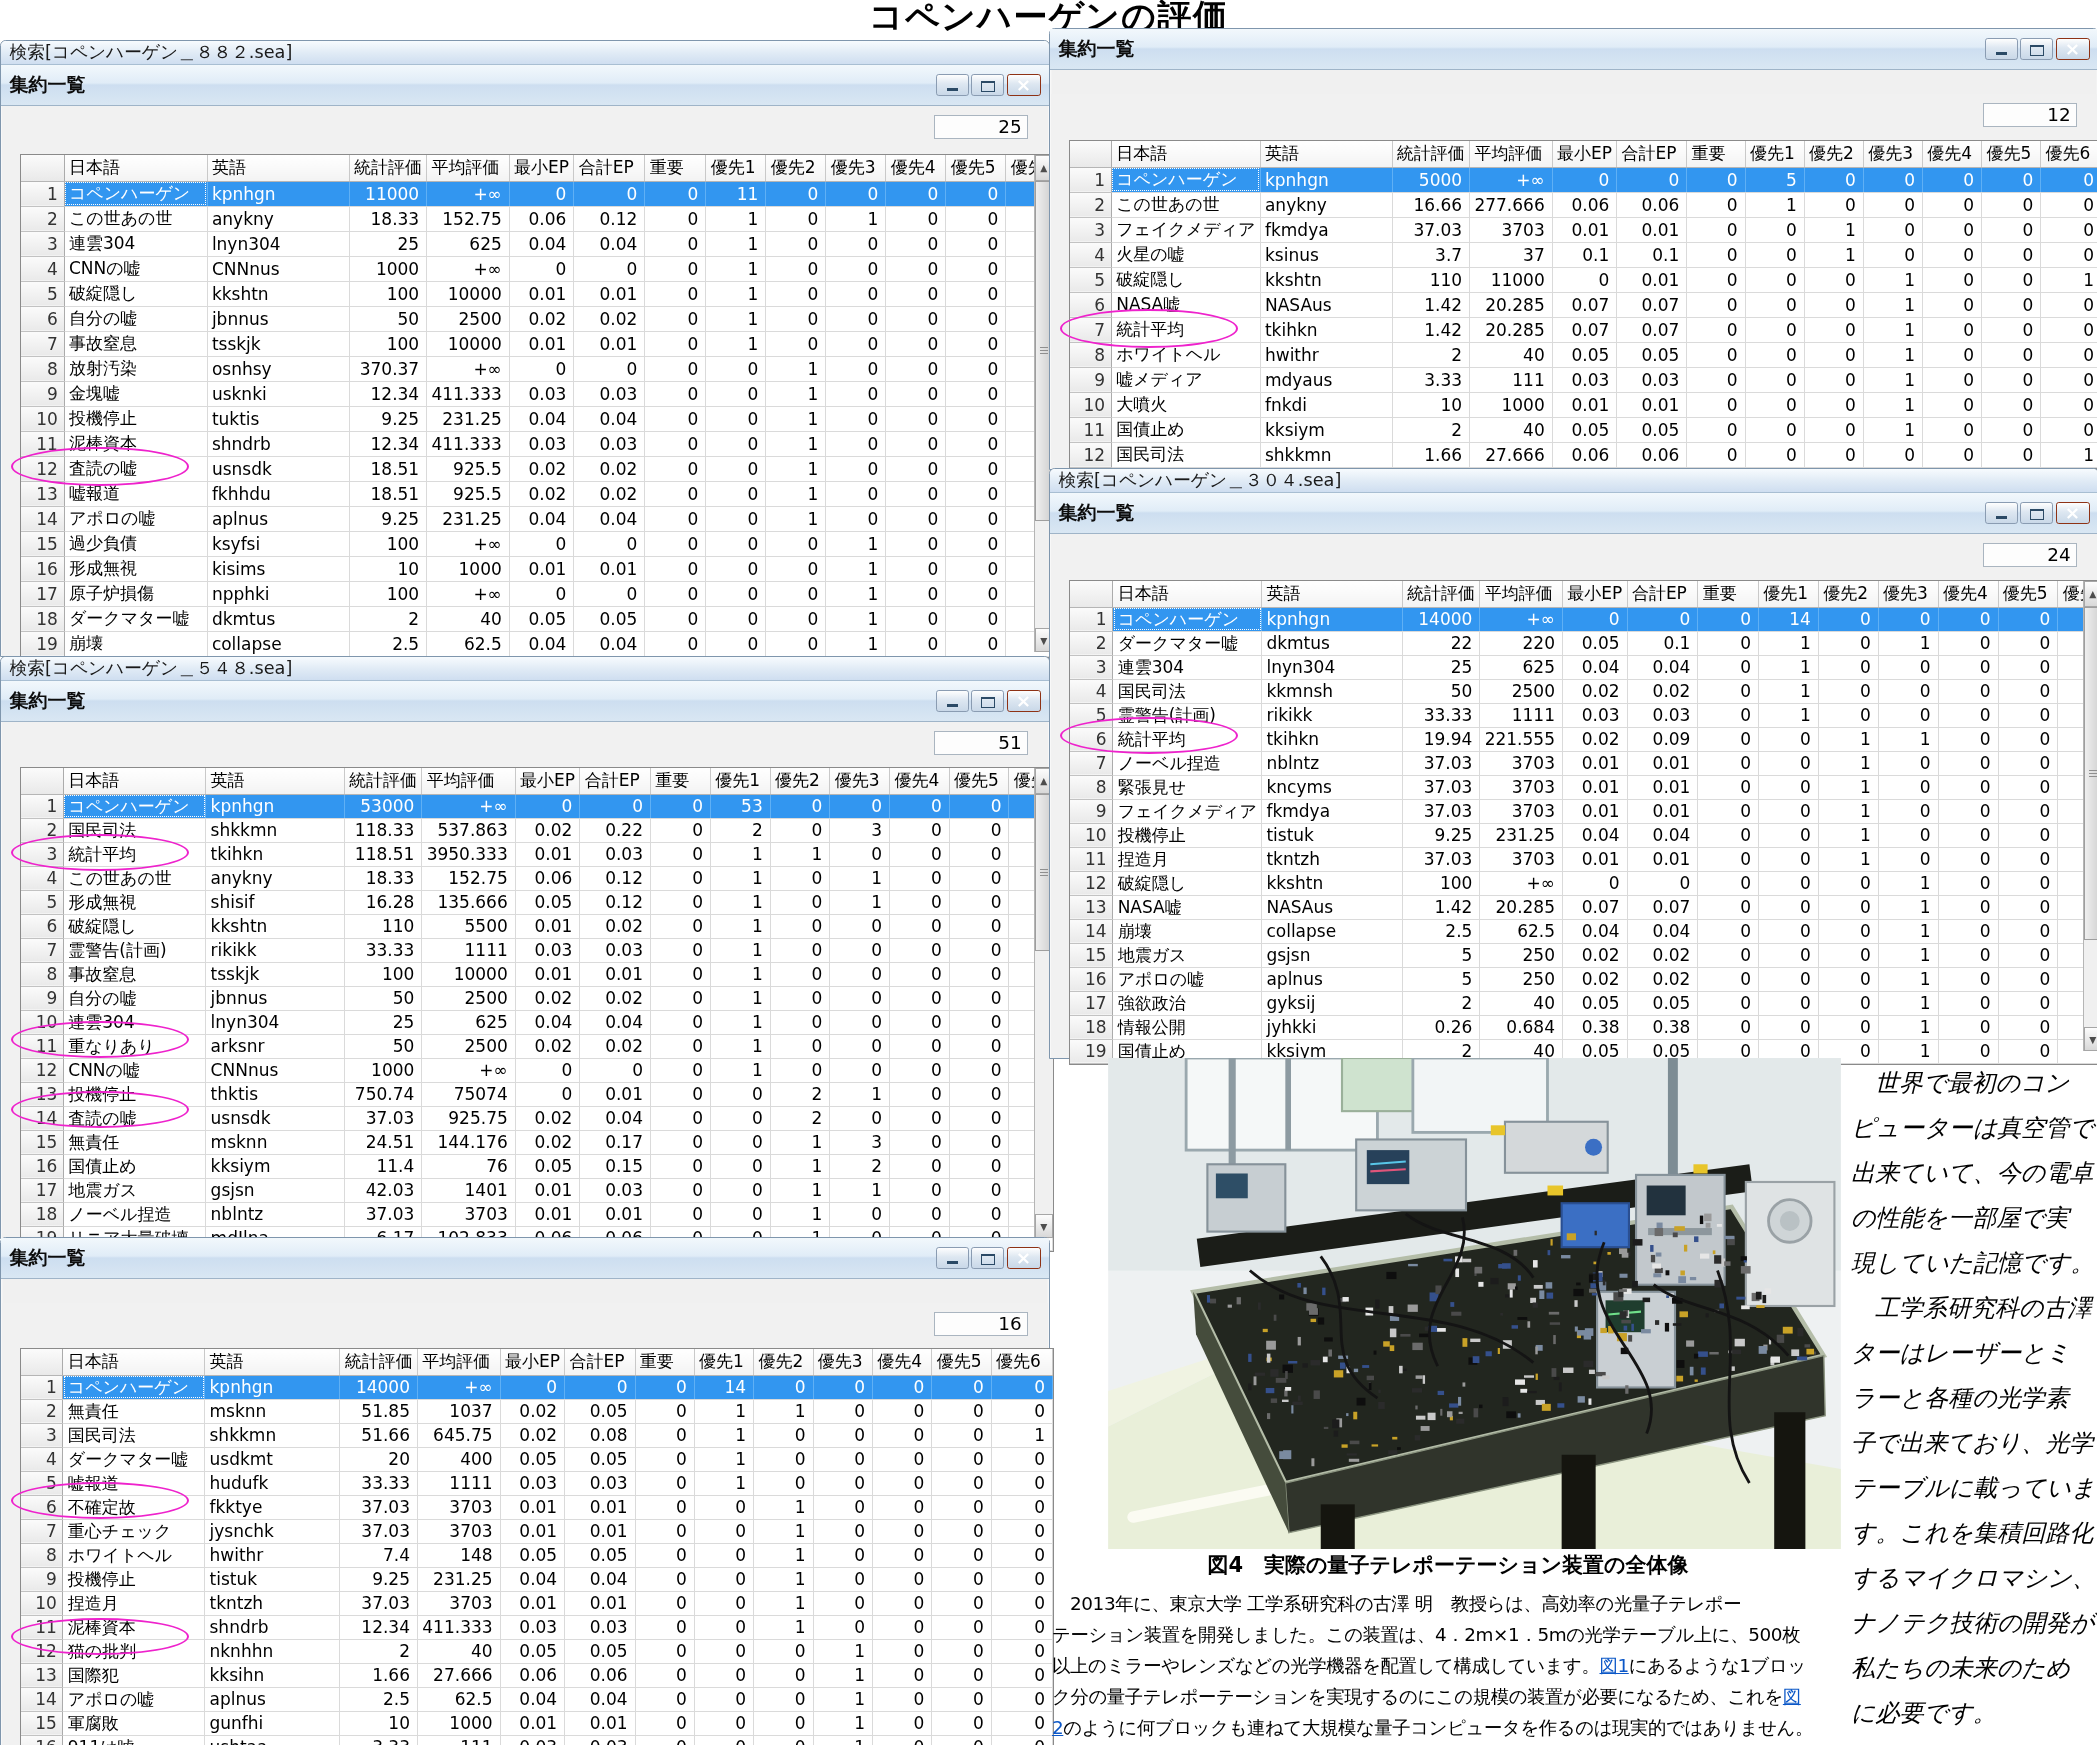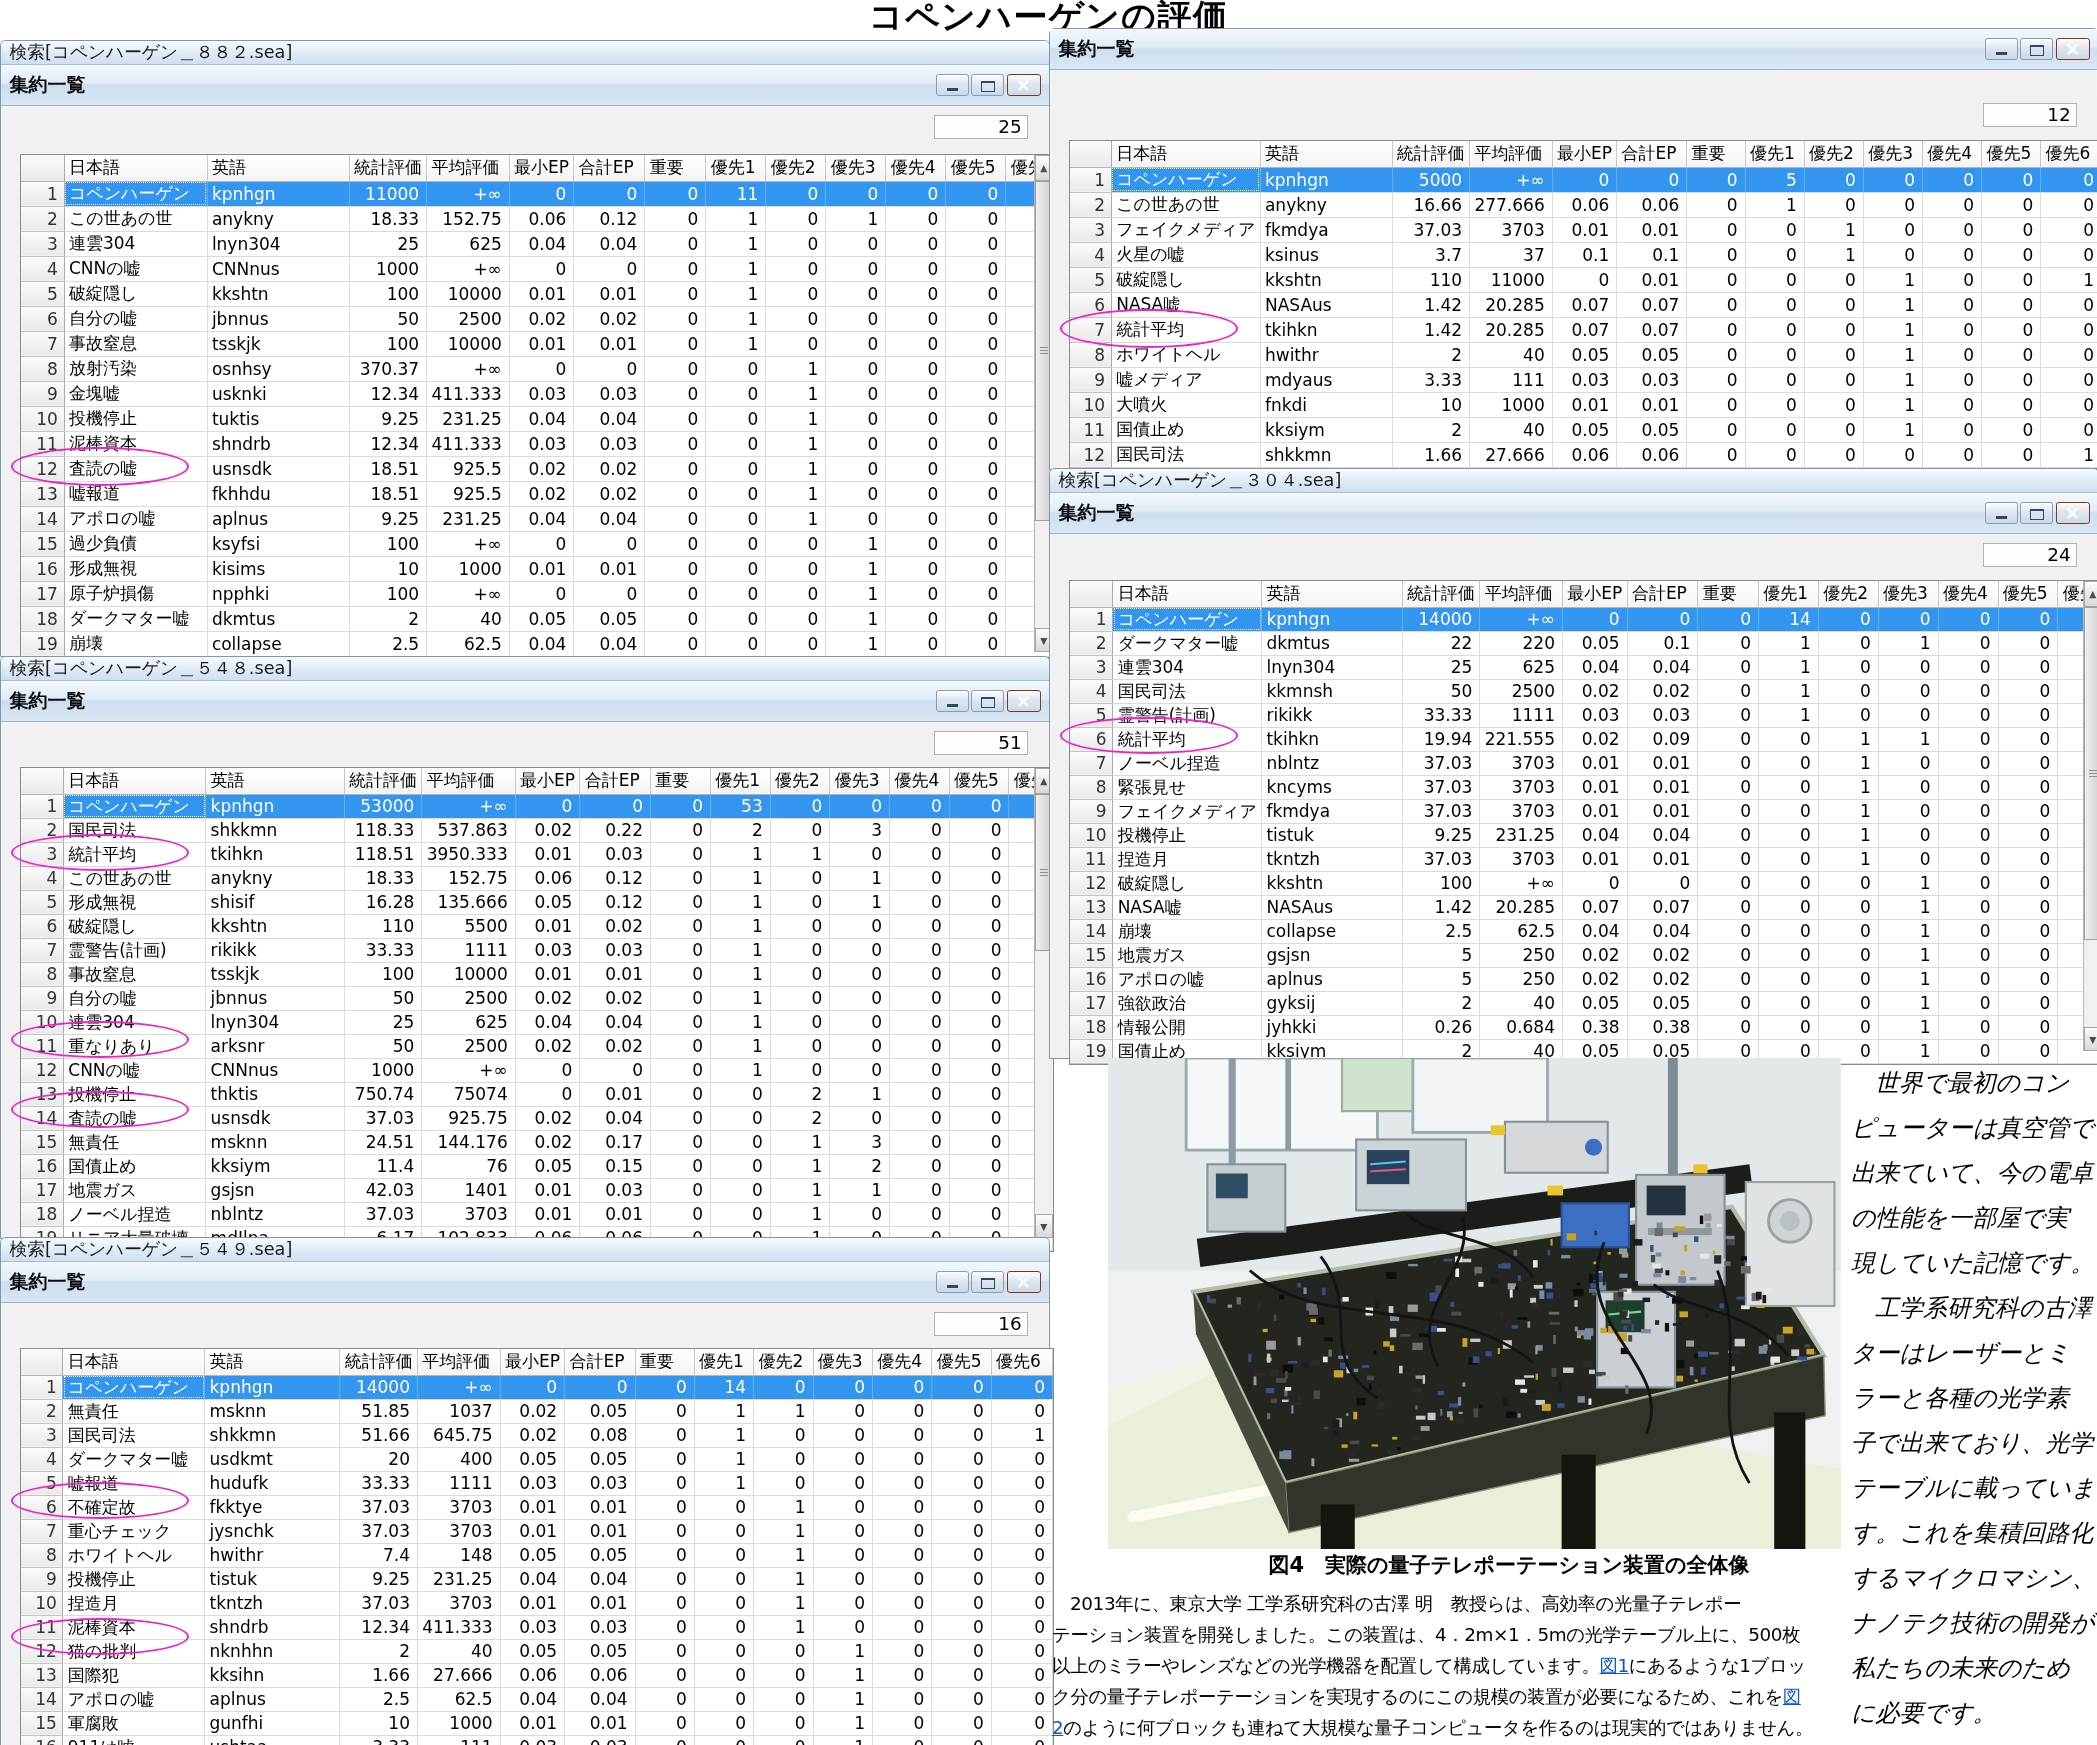--- a/index.html
+++ b/index.html
@@ -59,21 +59,21 @@
       background:linear-gradient(90deg,#efefef,#cfcfcf);}
   .sb-thumb::after{content:"";position:absolute;left:4.3px;right:4.3px;top:50%;height:7px;margin-top:-3.5px;
       background:repeating-linear-gradient(#8f8f8f 0 1.4px,transparent 1.4px 2.8px);}
 
   
   .circle{position:absolute;left:-10px;width:174px;border:2.8px solid #ee22cc;
       border-radius:50%;pointer-events:none;z-index:5;}
 
   
   #photo{position:absolute;left:1108px;top:1058px;width:733px;height:491px;}
-  #figcap{position:absolute;left:1110px;top:1551px;width:798px;text-align:center;
+  #figcap{position:absolute;left:1049px;top:1551px;width:798px;text-align:center;
       font-size:21px;font-weight:bold;white-space:nowrap;}
   #figpara{position:absolute;left:1052px;top:1588px;width:798px;font-size:18.4px;
       line-height:31px;letter-spacing:-0.4px;}
   #figpara .cap-line{white-space:nowrap;}
   #figpara .flink{color:#0b57c7;text-decoration:underline;cursor:pointer;}
 
   
   #side{position:absolute;left:1851px;top:1061px;width:247px;font-size:24px;line-height:45px;}
   #side .s-line{white-space:nowrap;font-style:italic;}
 </style>
@@ -820,21 +820,20 @@
           <div class="sb sb-dn">▼</div>
         </div>
         <div class="circle" style="top: 66px; height: 33px;"></div>
         <div class="circle" style="top: 253px; height: 33px;"></div>
         <div class="circle" style="top: 323px; height: 33px;"></div>
       </div>
   </div>
 </div>
 
 <div class="win" id="w549" style="left:0;top:1237px;width:1048px;height:508px;">
-  <div class="wtitle"><span>検索[コペンハーゲン＿５４９.sea]</span></div>
   <div class="wpanel">
     <span class="plabel">集約一覧</span>
     <span class="buttons">
       <span class="btn">
           <span class="min-glyph"></span>
         </span>
       <span class="btn">
           <span class="restore-glyph"></span>
         </span>
       <span class="btn close">

